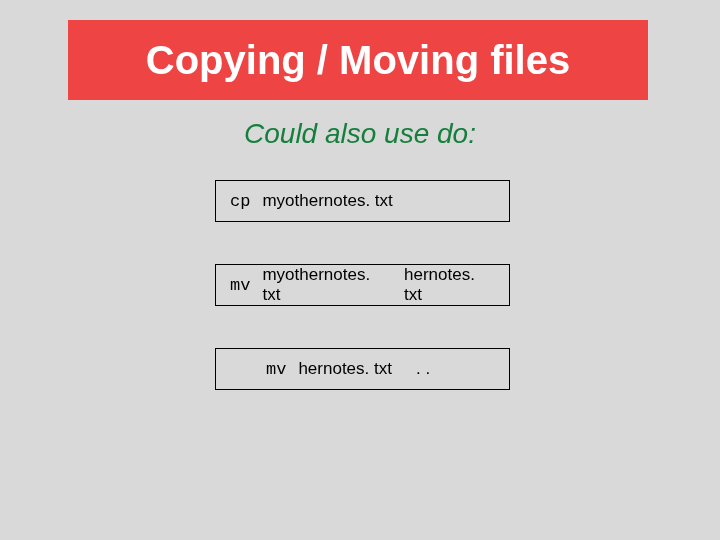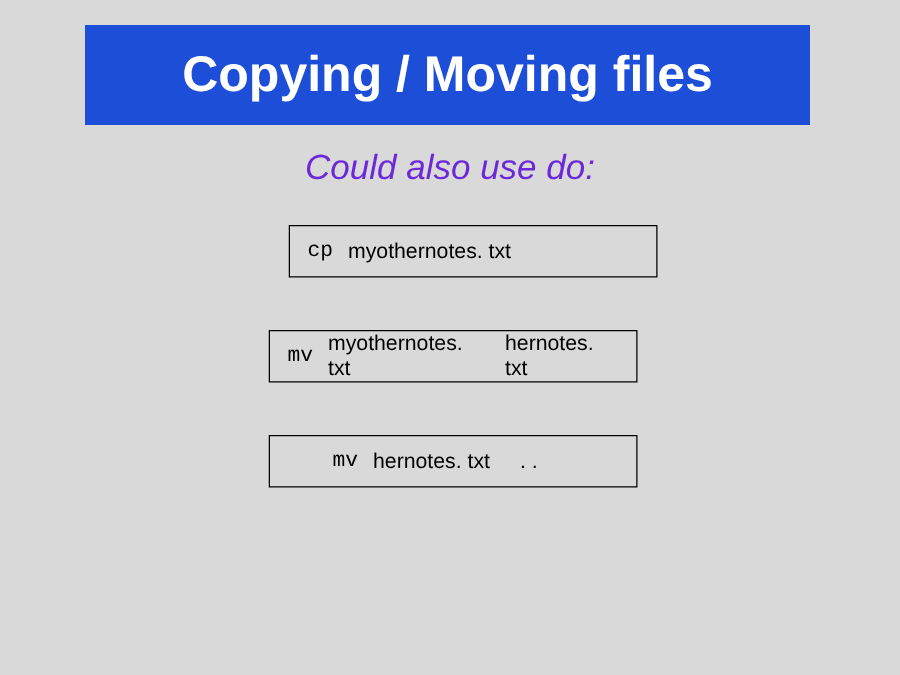--- a/index.html
+++ b/index.html
@@ -15,39 +15,39 @@
     position: relative;
     width: 720px;
     height: 540px;
   }
   .title-bar {
     position: absolute;
     left: 68px;
     top: 20px;
     width: 580px;
     height: 80px;
-    background: #1d4ed8;
+    background: #ef4444;
     display: flex;
     align-items: center;
     justify-content: center;
   }
   .title-text {
     color: #fff;
     font-size: 40px;
     font-weight: bold;
   }
   .subtitle {
     position: absolute;
     left: 0;
     right: 0;
     top: 118px;
     text-align: center;
     font-size: 28px;
     font-style: italic;
-    color: #6d28d9;
+    color: #15803d;
   }
   .cmd-box {
     position: absolute;
     left: 215px;
     width: 295px;
     height: 42px;
     border: 1px solid #000;
     background: transparent;
     display: flex;
     align-items: center;
@@ -59,21 +59,21 @@
   .cmd-box .cmd {
     font-family: "Courier New", Courier, monospace;
     margin-right: 12px;
   }
   .cmd-box .arg {
     margin-right: 12px;
   }
   .cmd-box .argspaced {
     margin-right: 24px;
   }
-  #c1 { top: 180px; margin-left: 16px; }
+  #c1 { top: 180px; }
   #c2 { top: 264px; }
   #c3 { top: 348px; padding-left: 50px; }
 </style>
 </head>
 <body>
 
 <div class="slide">
 
   <div class="title-bar">
     <span class="title-text">Copying / Moving files</span>

